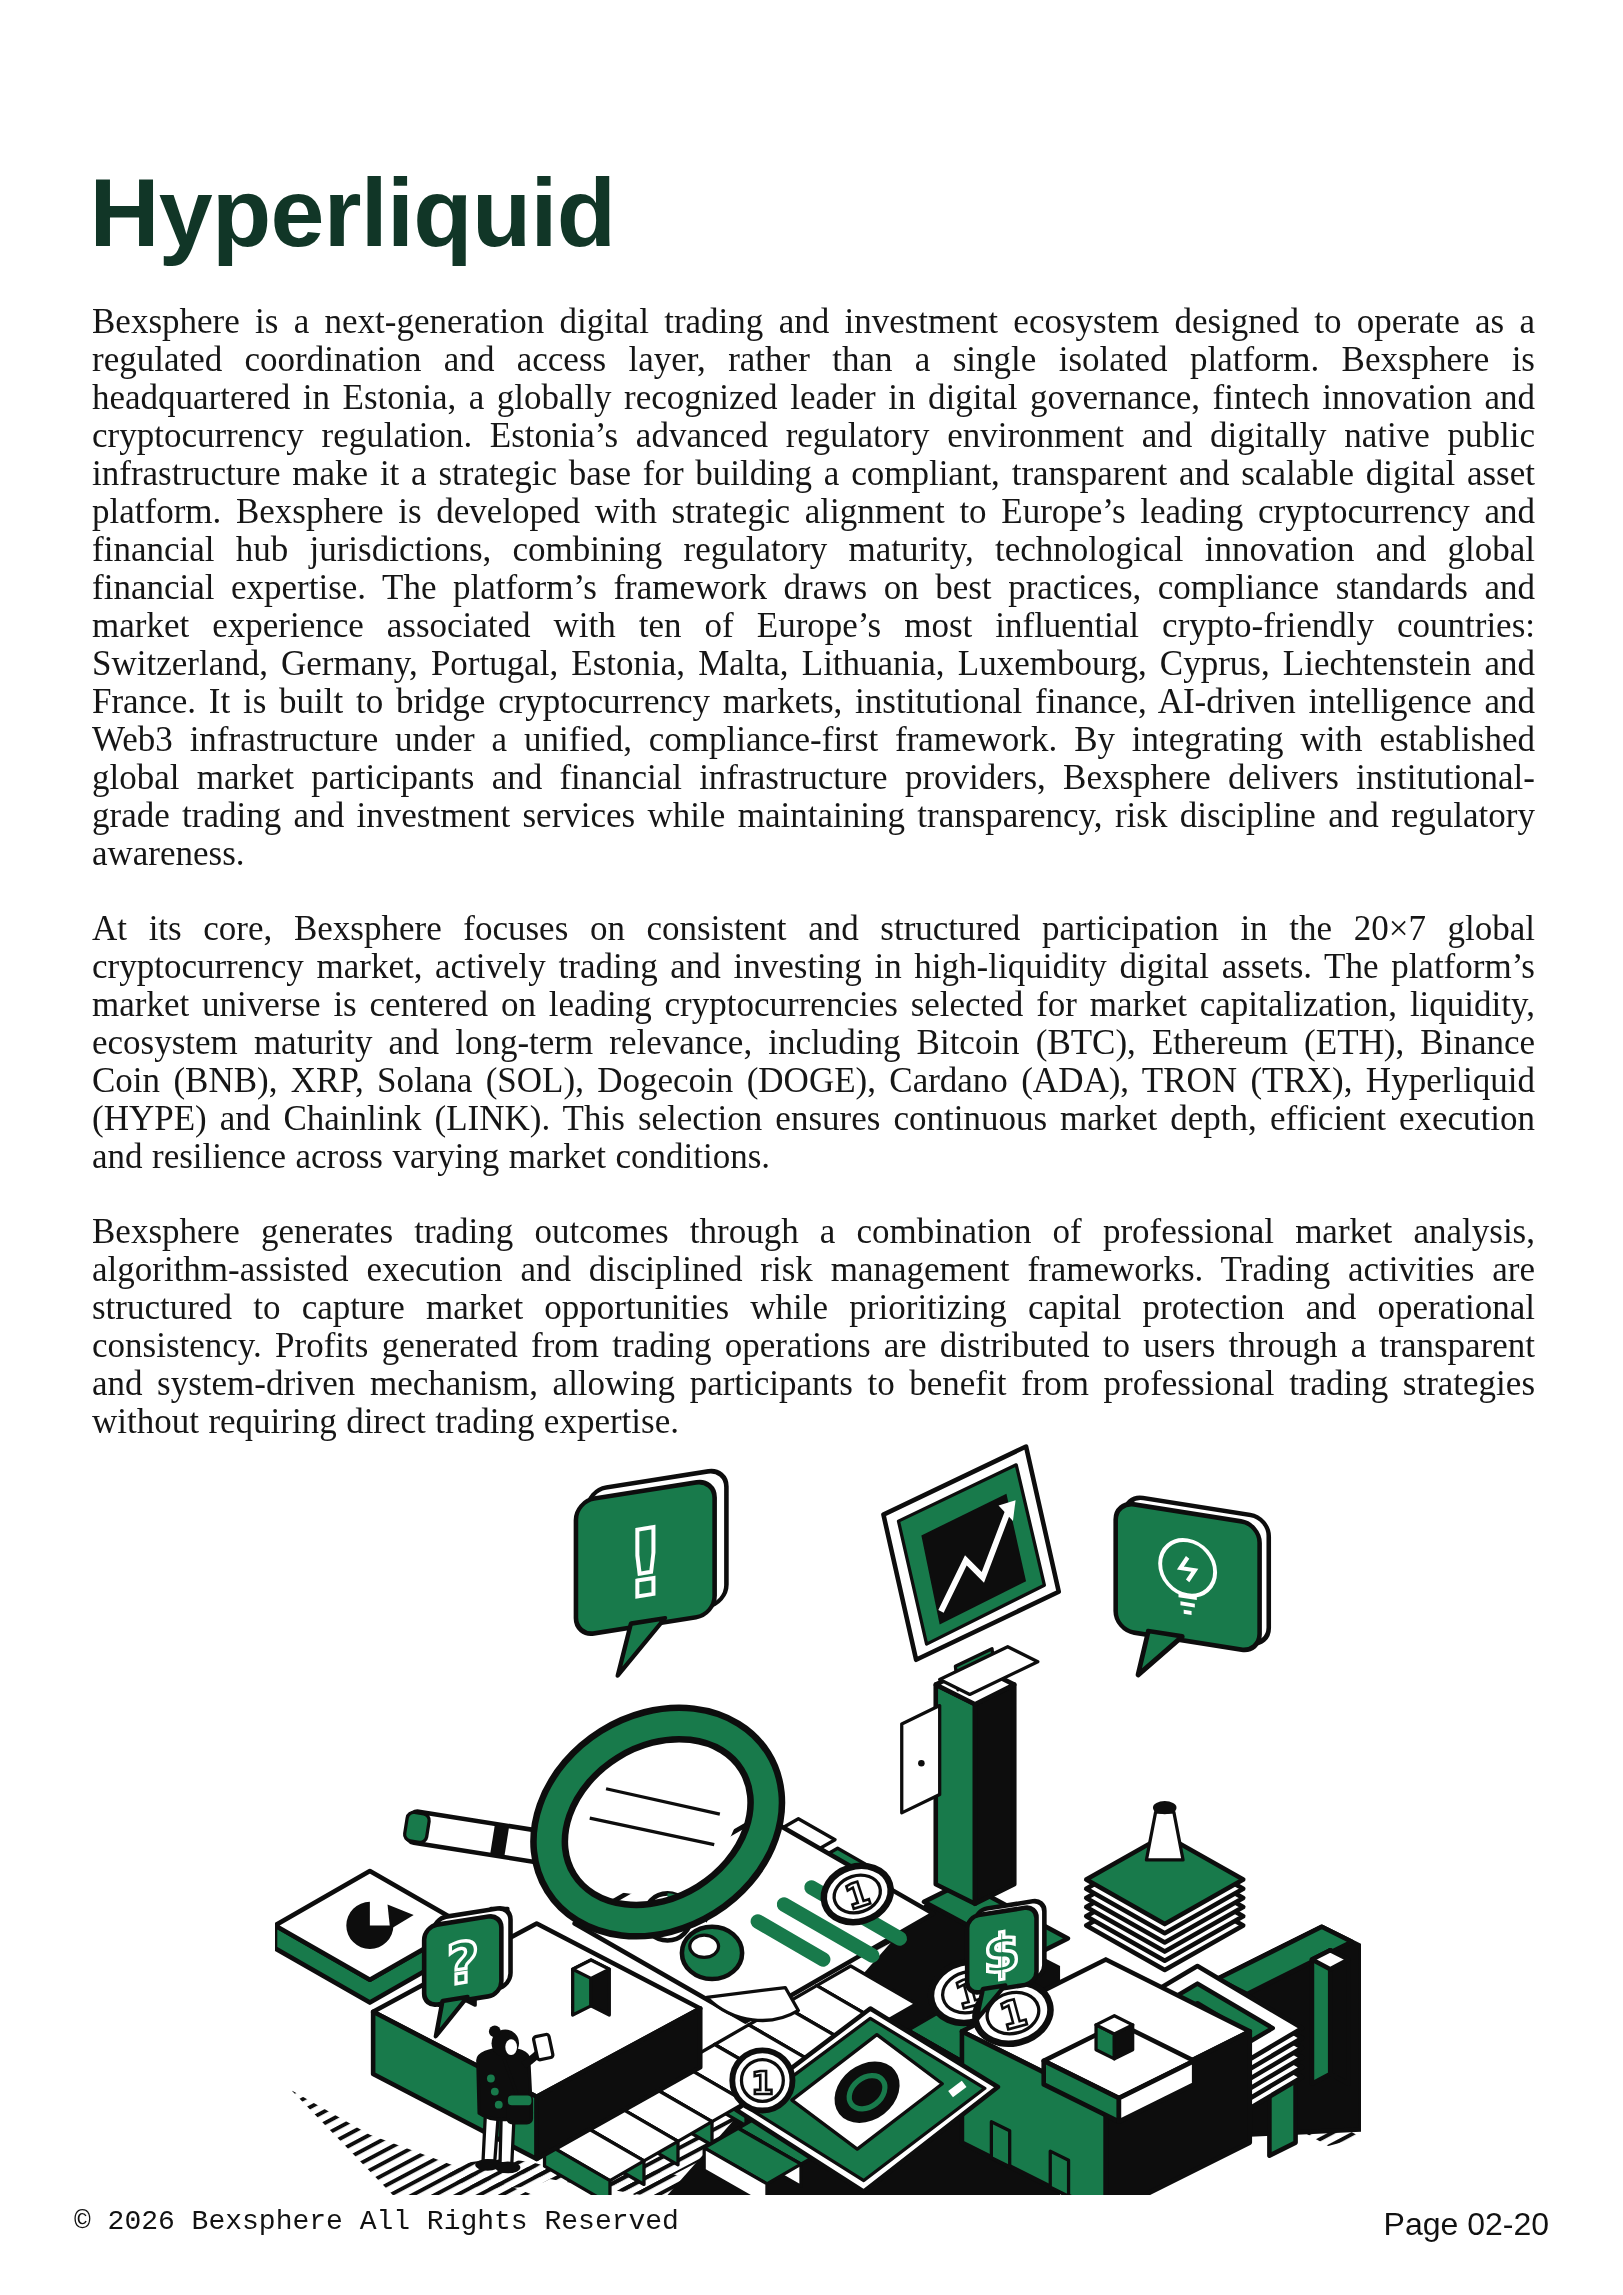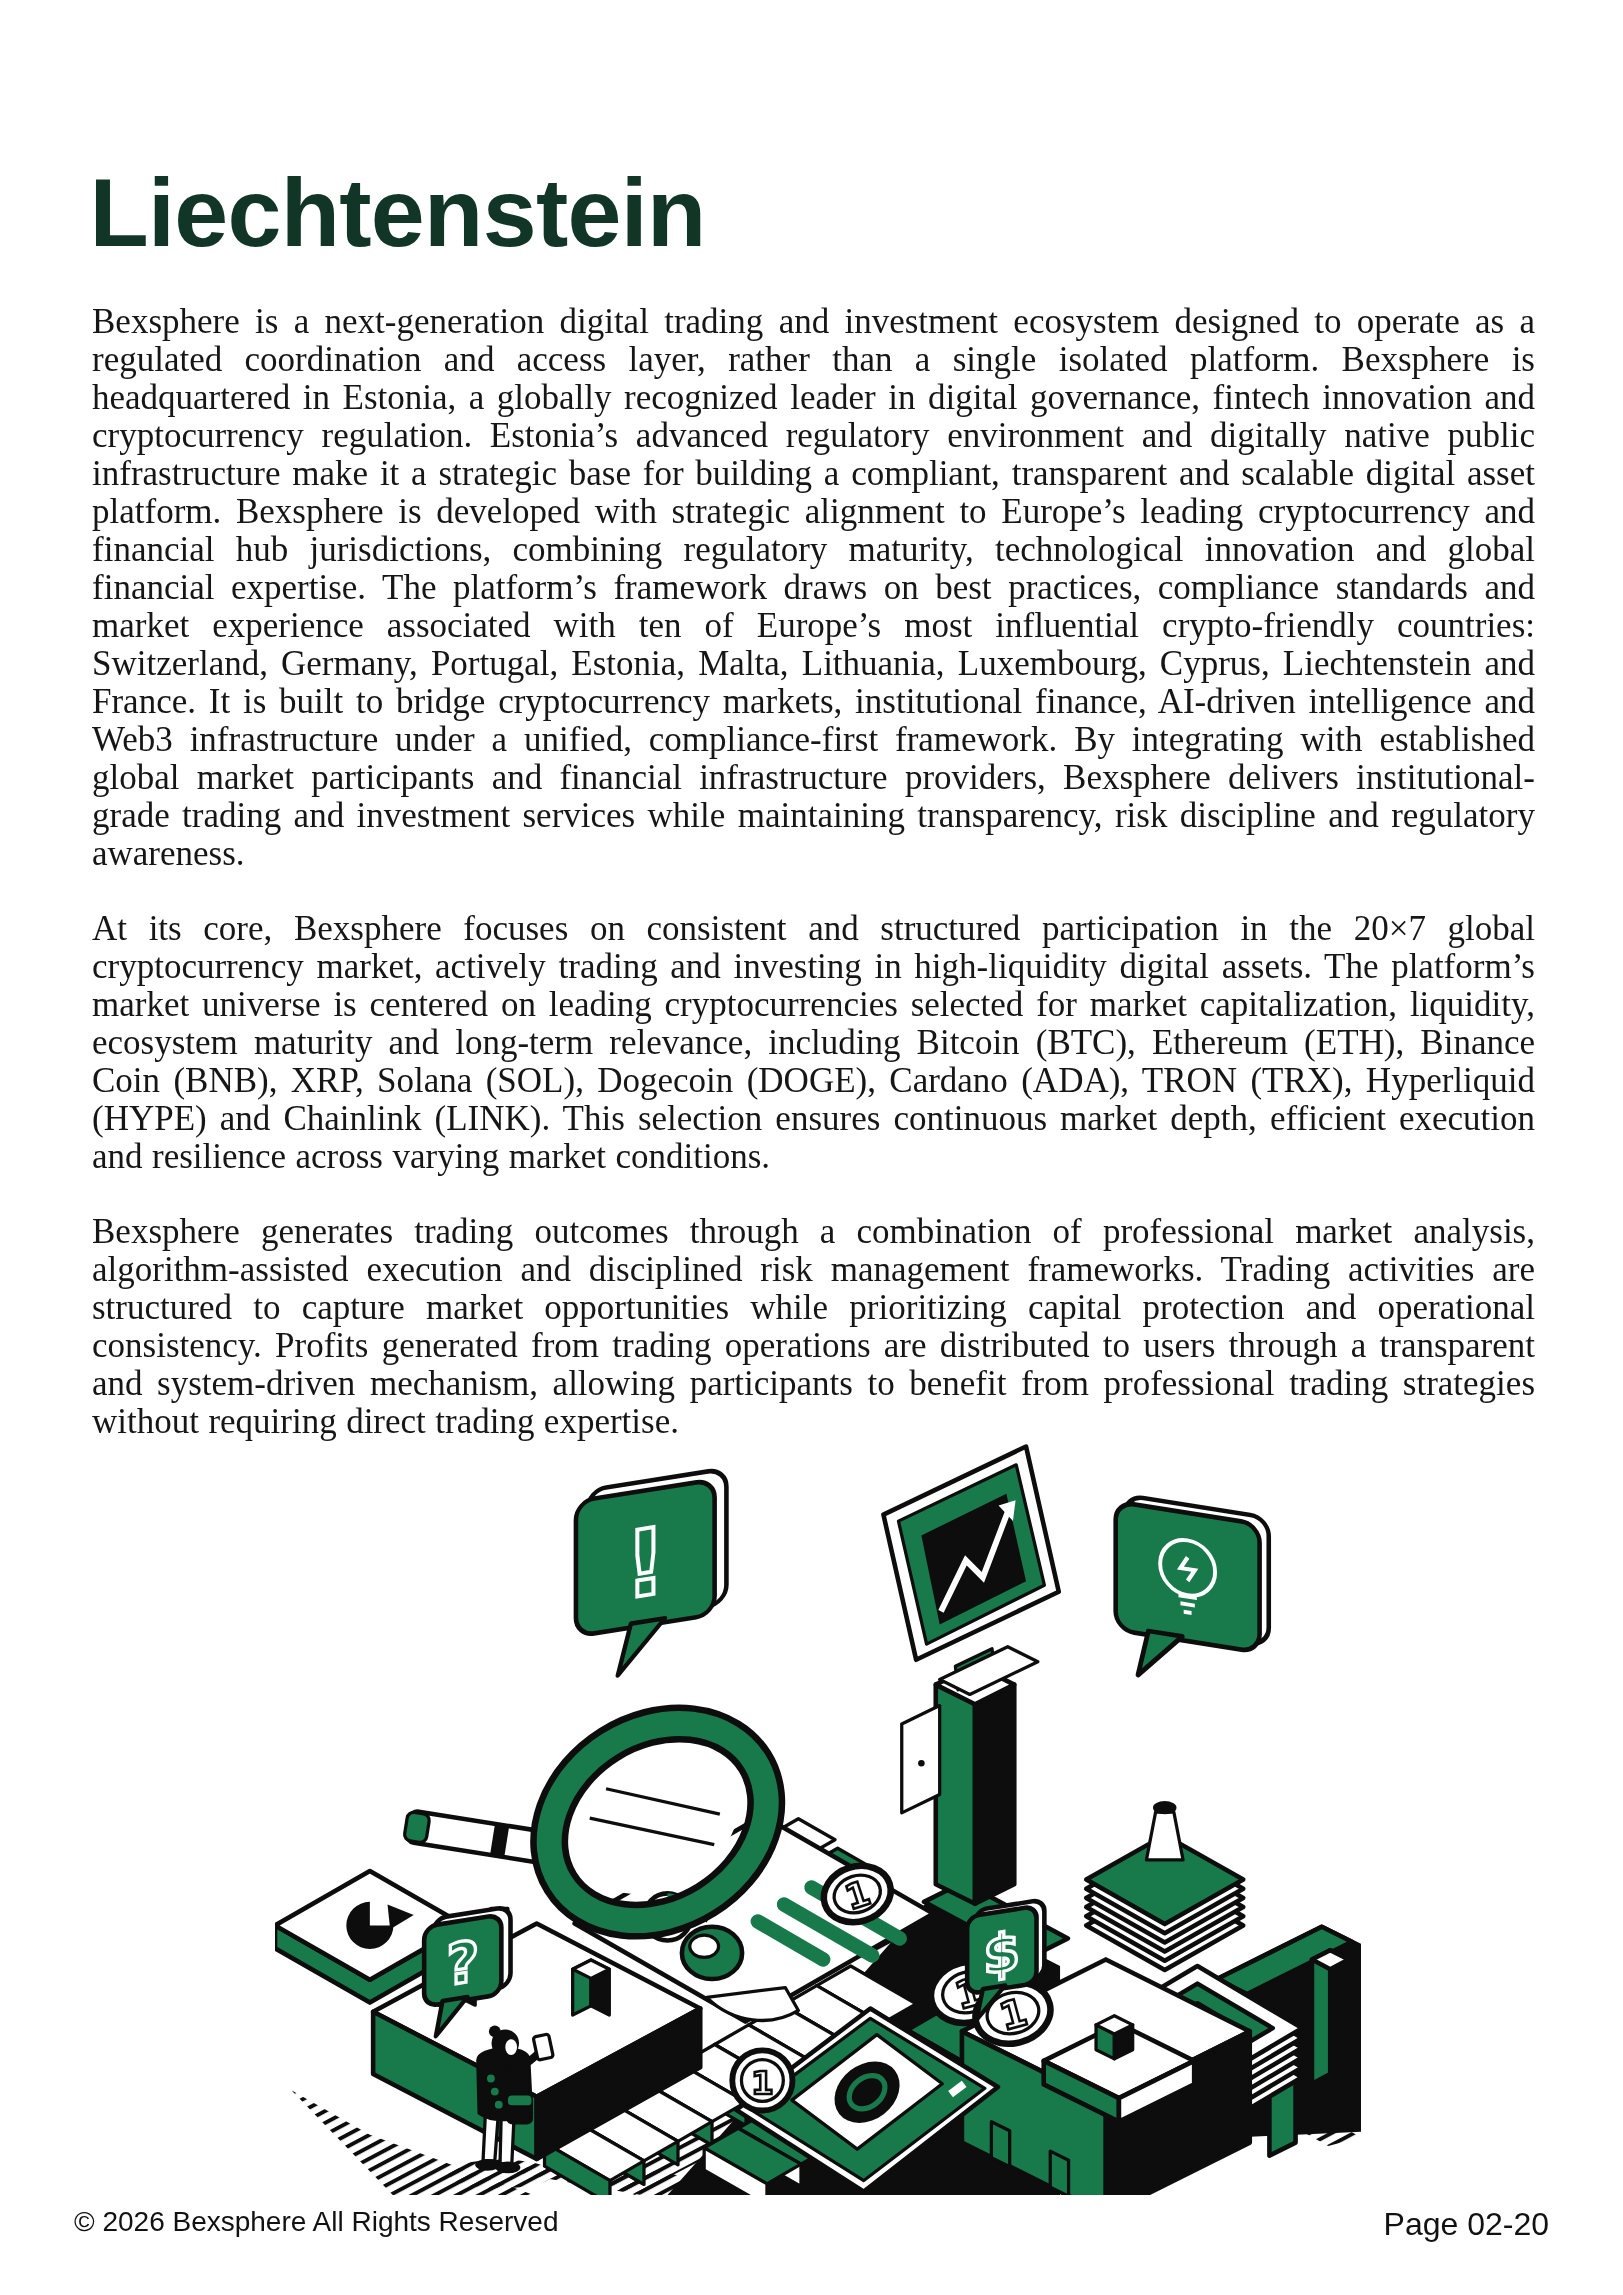--- a/index.html
+++ b/index.html
@@ -6,41 +6,41 @@
   .page{position:relative;width:1624px;height:2295px;background:#ffffff;overflow:hidden;
         font-family:"Liberation Serif",serif;}
   .content{position:absolute;left:92px;width:1443px;top:0;}
   .page-title{font-family:"Liberation Sans",sans-serif;font-weight:bold;font-size:97px;
         color:#113627;margin:164px 0 0 -2.6px;line-height:1;letter-spacing:-0.7px;}
   .body-par{font-size:35px;line-height:38px;text-align:justify;color:#161616;margin:0;
         word-spacing:0.7px;}
   .par-first{margin-top:42px;}
   .par-next{margin-top:37px;}
   .illu{position:absolute;left:275px;top:1436px;width:1086px;height:759px;}
-  .footer-left{position:absolute;left:74px;top:2206px;font-family:Liberation Sans, sans-serif;
+  .footer-left{position:absolute;left:74px;top:2206px;font-family:Liberation Mono, monospace;
         font-size:28px;color:#111;}
   .footer-right{position:absolute;right:75px;top:2206px;font-family:"Liberation Sans",sans-serif;
         font-size:32px;color:#111;}
   
   .ln{stroke:#0d0d0d;stroke-width:7;stroke-linejoin:round;}
   .lnthin{stroke:#0d0d0d;stroke-width:5;stroke-linejoin:round;}
   .g1{fill:#187a4b;}
   .w1{fill:#ffffff;}
   .b1{fill:#0d0d0d;}
   .none{fill:none;}
   .tx{font-family:"DejaVu Sans",sans-serif;font-weight:bold;fill:none;stroke:#ffffff;}
   .cointx{font-family:"DejaVu Sans",sans-serif;font-weight:bold;fill:#ffffff;stroke:#0d0d0d;}
 </style>
 </head>
 <body>
 
 <div class="page">
 
   <div class="content">
-    <h1 class="page-title">Liechtenstein</h1>
+    <h1 class="page-title">Hyperliquid</h1>
     <p class="body-par par-first">Bexsphere is a next-generation digital trading and investment ecosystem designed to operate as a regulated coordination and access layer, rather than a single isolated platform. Bexsphere is headquartered in Estonia, a globally recognized leader in digital governance, fintech innovation and cryptocurrency regulation. Estonia’s advanced regulatory environment and digitally native public infrastructure make it a strategic base for building a compliant, transparent and scalable digital asset platform. Bexsphere is developed with strategic alignment to Europe’s leading cryptocurrency and financial hub jurisdictions, combining regulatory maturity, technological innovation and global financial expertise. The platform’s framework draws on best practices, compliance standards and market experience associated with ten of Europe’s most influential crypto-friendly countries: Switzerland, Germany, Portugal, Estonia, Malta, Lithuania, Luxembourg, Cyprus, Liechtenstein and France. It is built to bridge cryptocurrency markets, institutional finance, AI-driven intelligence and Web3 infrastructure under a unified, compliance-first framework. By integrating with established global market participants and financial infrastructure providers, Bexsphere delivers institutional-grade trading and investment services while maintaining transparency, risk discipline and regulatory awareness.</p>
     <p class="body-par par-next">At its core, Bexsphere focuses on consistent and structured participation in the 20×7 global cryptocurrency market, actively trading and investing in high-liquidity digital assets. The platform’s market universe is centered on leading cryptocurrencies selected for market capitalization, liquidity, ecosystem maturity and long-term relevance, including Bitcoin (BTC), Ethereum (ETH), Binance Coin (BNB), XRP, Solana (SOL), Dogecoin (DOGE), Cardano (ADA), TRON (TRX), Hyperliquid (HYPE) and Chainlink (LINK). This selection ensures continuous market depth, efficient execution and resilience across varying market conditions.</p>
     <p class="body-par par-next">Bexsphere generates trading outcomes through a combination of professional market analysis, algorithm-assisted execution and disciplined risk management frameworks. Trading activities are structured to capture market opportunities while prioritizing capital protection and operational consistency. Profits generated from trading operations are distributed to users through a transparent and system-driven mechanism, allowing participants to benefit from professional trading strategies without requiring direct trading expertise.</p>
   </div>
 
   <svg class="illu" viewBox="0 0 1660 1160">
     <defs>
       <pattern id="hatch" patternUnits="userSpaceOnUse" width="20" height="16" patternTransform="rotate(-28)">
         <rect width="20" height="6" fill="#0d0d0d"></rect>
       </pattern>

